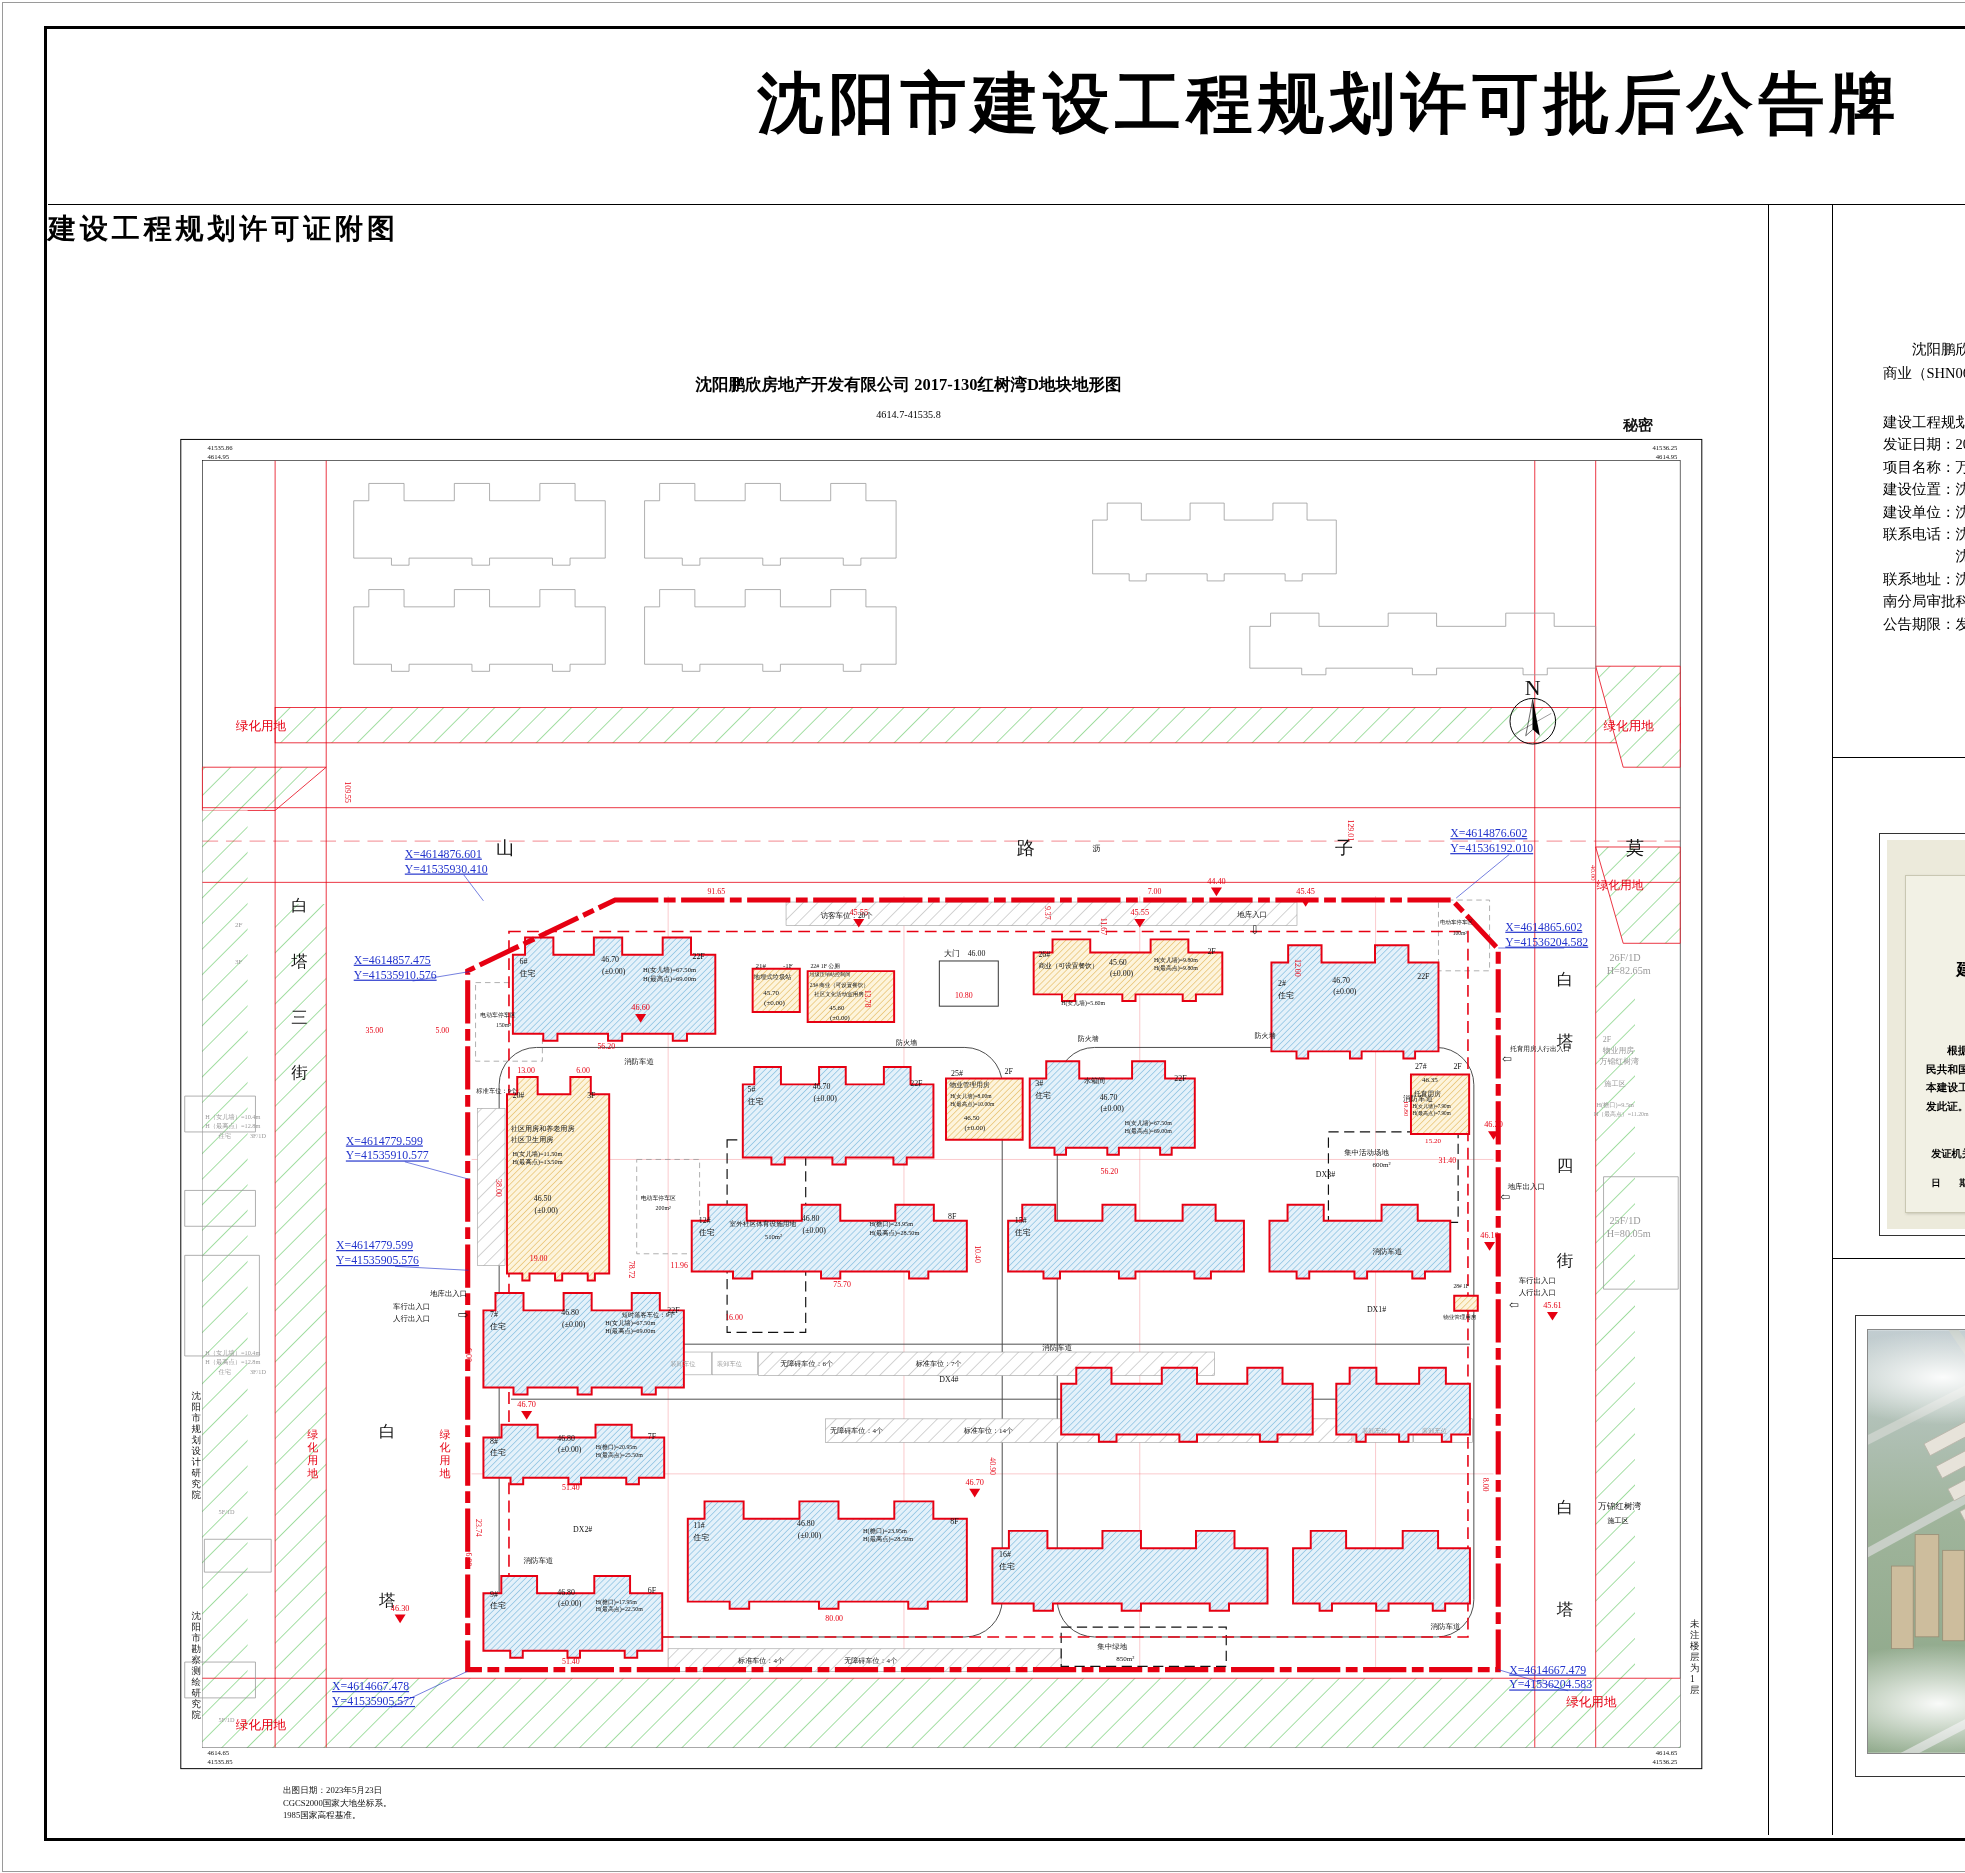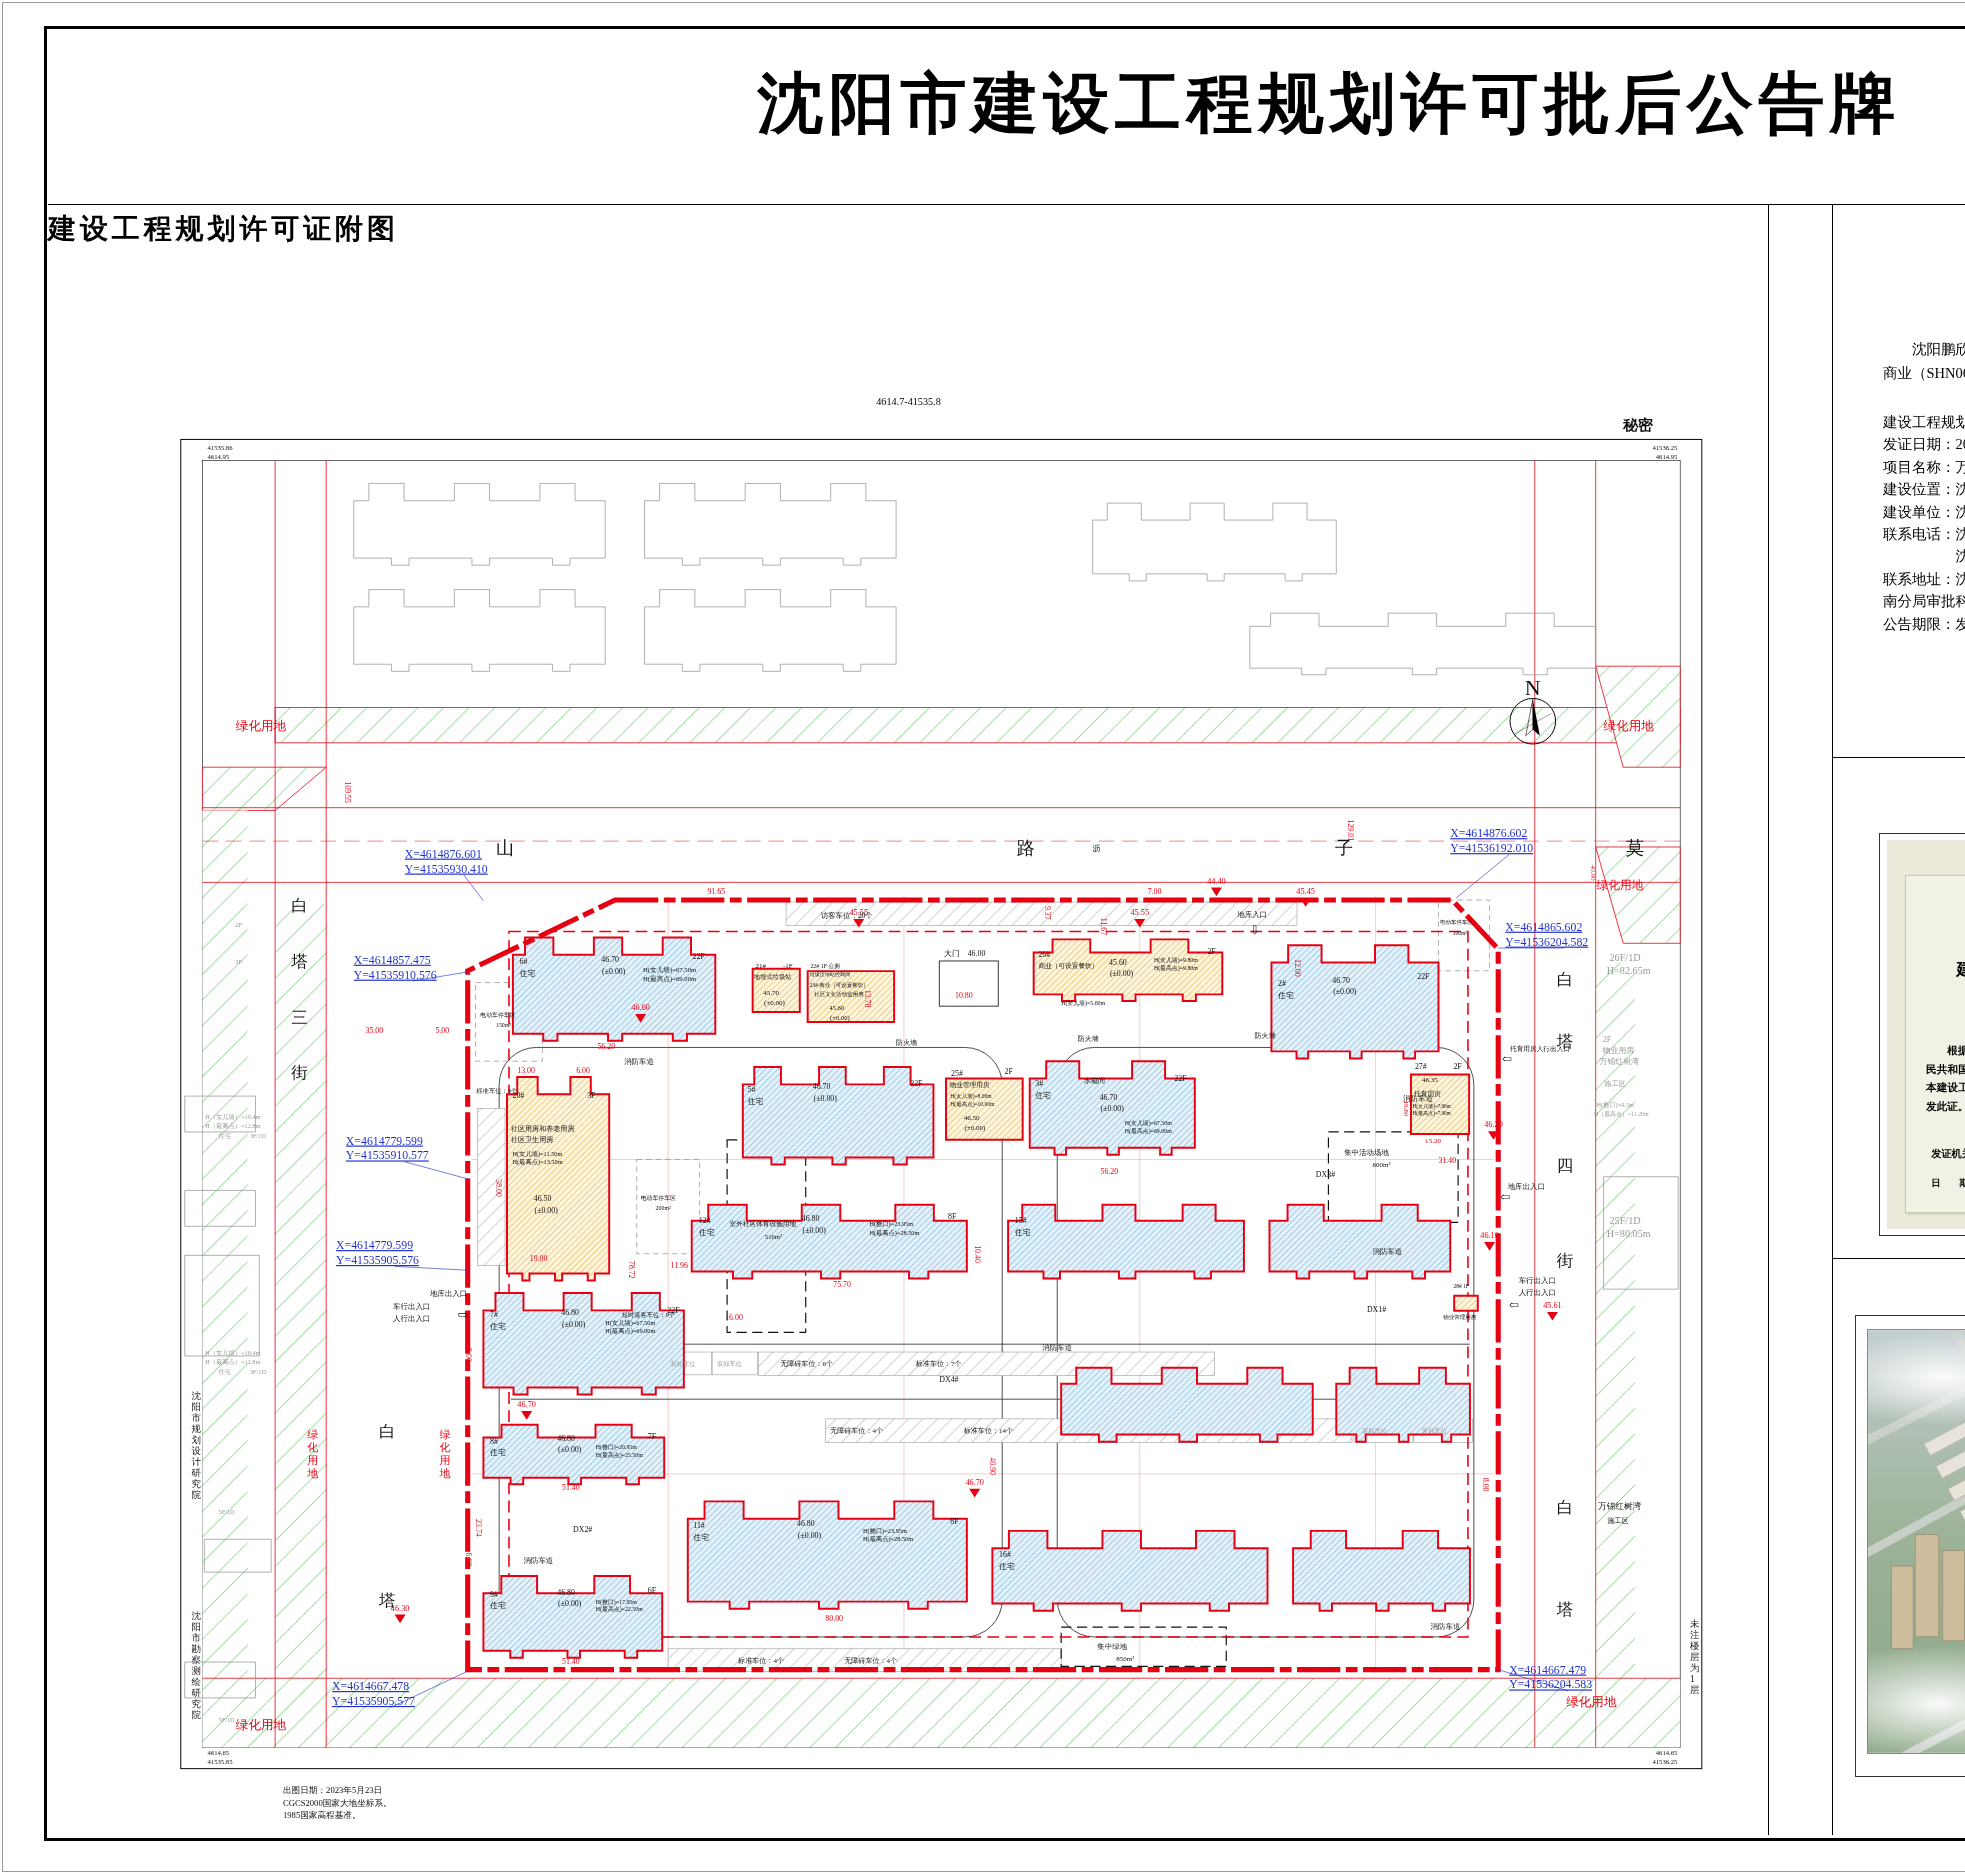--- a/index.html
+++ b/index.html
@@ -10,21 +10,21 @@
   .thick-border{left:44px;top:26px;width:2566px;height:1809px;border:3.9px solid #000;}
   .board-title{left:48px;top:59px;width:2563px;text-align:center;font-size:66px;font-weight:bold;
                letter-spacing:5.5px;white-space:nowrap;}
   .rule-h{left:48px;top:204px;width:2563px;height:0;border-top:1.2px solid #000;}
   .div-v1{left:1768px;top:204px;width:0;height:1631px;border-left:0.8px solid #000;}
   .div-v2{left:1832px;top:204px;width:0;height:1631px;border-left:1.2px solid #000;}
   .sec-rule1{left:1832px;top:757px;width:783px;border-top:0.8px solid #000;}
   .sec-rule2{left:1832px;top:1258px;width:783px;border-top:0.8px solid #000;}
   .panel-title{left:48px;top:210px;width:1718px;text-align:left;font-size:28px;font-weight:bold;letter-spacing:3.9px;}
   .map-title{left:48px;top:374px;width:1721px;text-align:center;font-size:16.5px;font-weight:bold;}
-  .map-subtitle{left:48px;top:396px;width:1721px;text-align:center;font-size:10.2px;}
+  .map-subtitle{left:48px;top:409px;width:1721px;text-align:center;font-size:10.2px;}
   
   .ann-title{left:1832px;top:252px;width:783px;text-align:center;font-size:27px;font-weight:bold;letter-spacing:7.9px;}
   .ann-intro{left:1883px;top:338px;width:668px;font-size:14.5px;line-height:23.6px;}
   .ann-intro .ind{text-indent:2em;}
   .ann-lines{left:1883px;top:411px;width:692px;font-size:14.5px;line-height:22.4px;}
   .ann-lines .ind{padding-left:5em;}
   .ann-footer{left:1883px;top:647px;width:562px;text-align:right;font-size:14.5px;line-height:22.4px;}
   .permit-title{left:1832px;top:767px;width:783px;text-align:center;font-size:27.5px;font-weight:bold;letter-spacing:3.1px;}
   .cert-box{left:1879px;top:833px;width:648px;height:401px;border:0.8px solid #333;background:#fff;}
   .cert-photo{left:7px;top:6.3px;right:7px;bottom:6.3px;background:#eceadb;}
@@ -54,20 +54,21 @@
   <div class="abs thick-border"></div>
 
   <div class="abs board-title">沈阳市建设工程规划许可批后公告牌</div>
   <div class="abs rule-h"></div>
   <div class="abs div-v1"></div>
   <div class="abs div-v2"></div>
   <div class="abs sec-rule1"></div>
   <div class="abs sec-rule2"></div>
 
   <div class="abs panel-title">建设工程规划许可证附图</div>
+  <div class="abs map-title">沈阳鹏欣房地产开发有限公司 2017-130红树湾D地块地形图</div>
   <div class="abs map-subtitle">4614.7-41535.8</div>
 
   <svg id="map" class="abs" style="left:0;top:0;" width="2649" height="1874" viewBox="0 0 6740 4768">
     <defs>
       <pattern id="pb" width="11" height="11" patternUnits="userSpaceOnUse" patternTransform="rotate(45)">
         <rect width="11" height="11" fill="#e4f1fa"></rect>
           <line x1="0" y1="0" x2="0" y2="11" stroke="#5aa8d4" stroke-width="2.4"></line>
       </pattern>
       <pattern id="po" width="11" height="11" patternUnits="userSpaceOnUse" patternTransform="rotate(45)">
         <rect width="11" height="11" fill="#fdf4dc"></rect>

